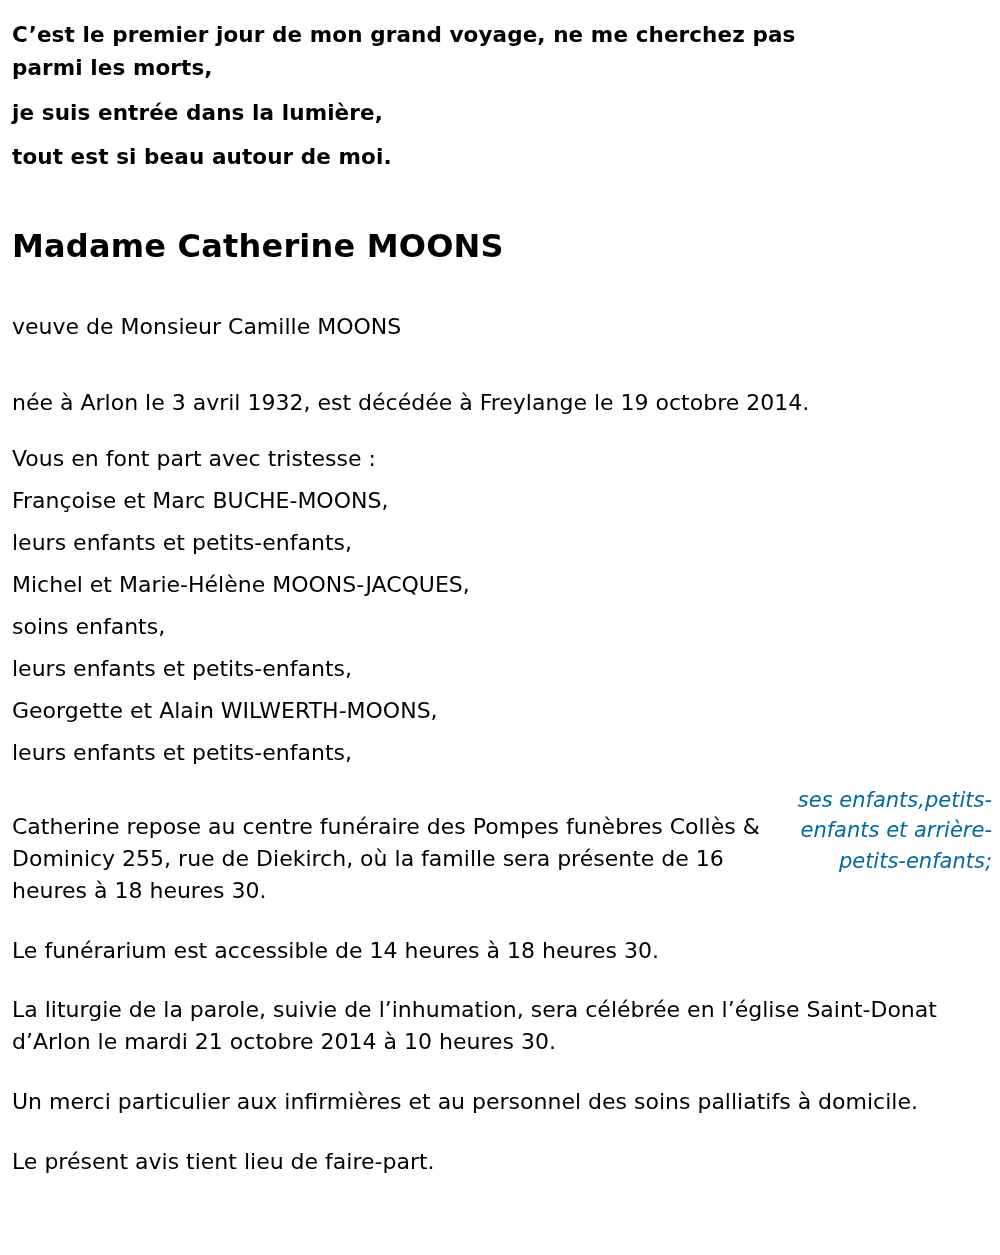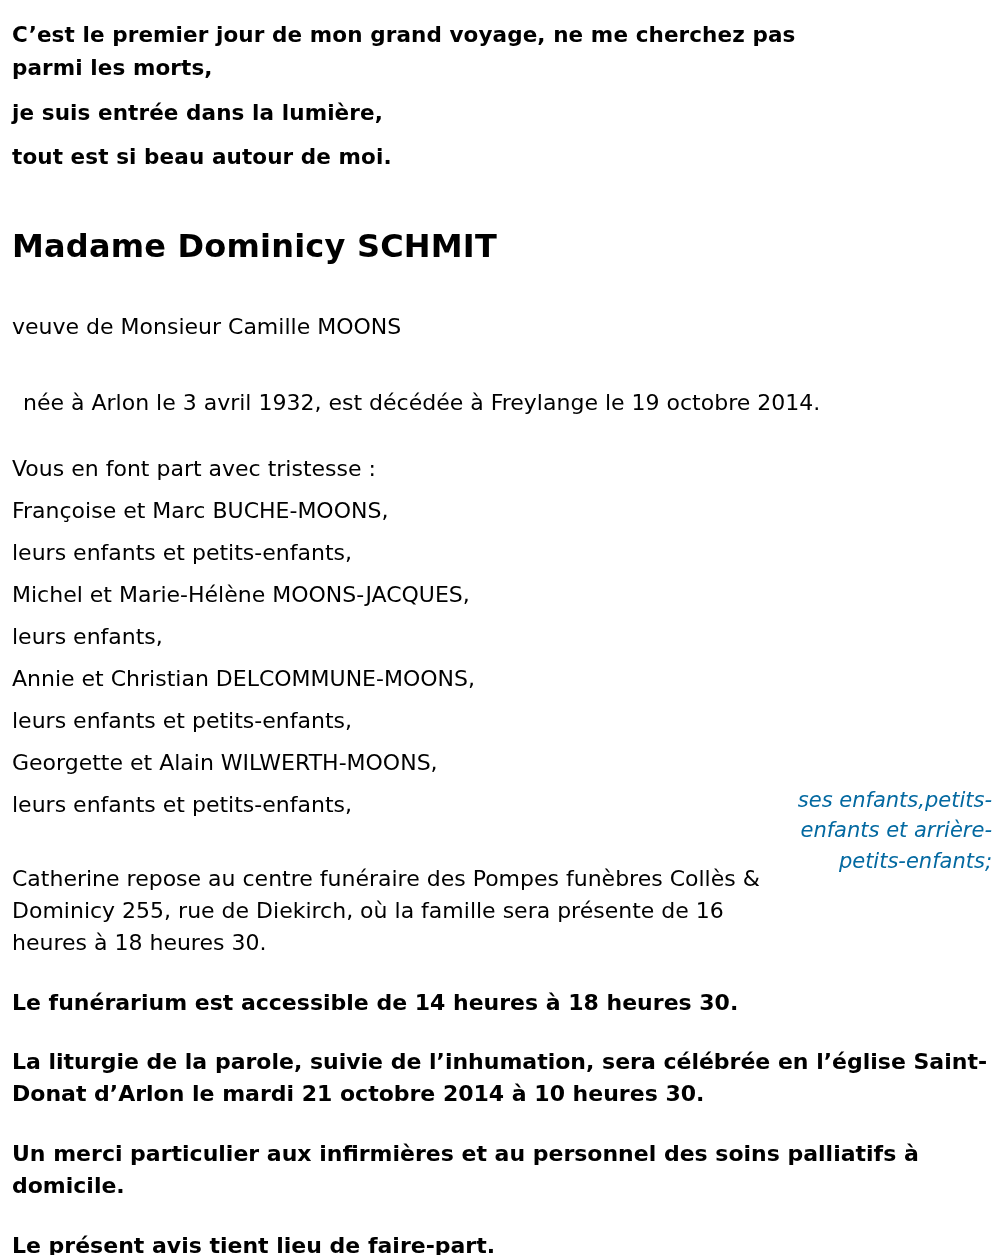--- a/index.html
+++ b/index.html
@@ -51,27 +51,26 @@
   .spouse {
     font-size: 22px;
     line-height: 1.3;
     margin-top: 47px;
   }
 
   .birth-death {
     font-size: 22px;
     line-height: 1.3;
     margin-top: 48px;
-    margin-left: 11px;
   }
 
   .announce-intro {
     font-size: 22px;
     line-height: 1.0;
-    margin-top: 40px;
+    margin-top: 30px;
   }
 
   .family-list {
     font-size: 22px;
     line-height: 1.0;
   }
   .family-list .fline {
     margin-top: 20px;
     white-space: pre-wrap;
   }
@@ -90,53 +89,51 @@
   }
 
   .para {
     font-size: 22px;
     line-height: 1.45;
     margin-top: 28px;
     max-width: 760px;
   }
   .para.wide {
     max-width: 980px;
-    font-weight: bold;
   }
   .para.first-body {
     margin-top: 47px;
   }
 </style>
 </head>
 <body>
 
 <div class="page">
   <div class="inner">
 
     <div class="epigraph">
       <div class="line">C’est le premier jour de mon grand voyage, ne me cherchez pas</div>
       <div class="line">parmi les morts,</div>
       <div class="line gap">je suis entrée dans la lumière,</div>
       <div class="line gap">tout est si beau autour de moi.</div>
     </div>
 
-    <div class="deceased-name">Madame Dominicy SCHMIT</div>
+    <div class="deceased-name">Madame Catherine MOONS</div>
 
     <div class="spouse">veuve de Monsieur Camille MOONS</div>
 
     <div class="birth-death">née à Arlon le 3 avril 1932, est décédée à Freylange le 19 octobre 2014.</div>
 
     <div class="announce-intro">Vous en font part avec tristesse :</div>
 
     <div class="family-list">
       <div class="fline">Françoise et Marc BUCHE-MOONS,</div>
       <div class="fline">leurs enfants et petits-enfants,</div>
       <div class="fline">Michel et Marie-Hélène MOONS-JACQUES,</div>
-      <div class="fline">leurs enfants,</div>
-      <div class="fline">Annie et Christian DELCOMMUNE-MOONS,</div>
+      <div class="fline">soins enfants,</div>
       <div class="fline">leurs enfants et petits-enfants,</div>
       <div class="fline">Georgette et Alain WILWERTH-MOONS,</div>
       <div class="fline">leurs enfants et petits-enfants,</div>
     </div>
 
     <div class="para first-body">Catherine repose au centre funéraire des Pompes funèbres Collès &amp; Dominicy 255, rue de Diekirch, où la famille sera présente de 16 heures à 18 heures 30.</div>
     <div class="para wide">Le funérarium est accessible de 14 heures à 18 heures 30.</div>
     <div class="para wide">La liturgie de la parole, suivie de l’inhumation, sera célébrée en l’église Saint-Donat d’Arlon le mardi 21 octobre 2014 à 10 heures 30.</div>
     <div class="para wide">Un merci particulier aux infirmières et au personnel des soins palliatifs à domicile.</div>
     <div class="para wide">Le présent avis tient lieu de faire-part.</div>

